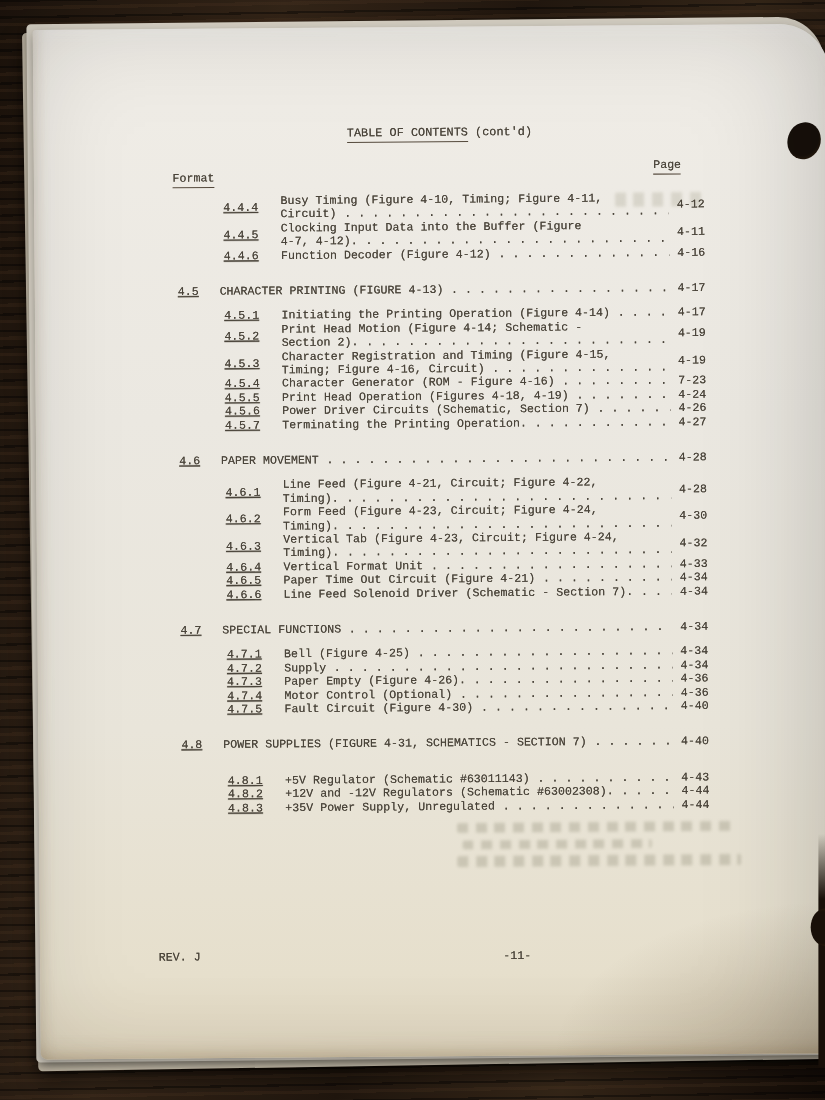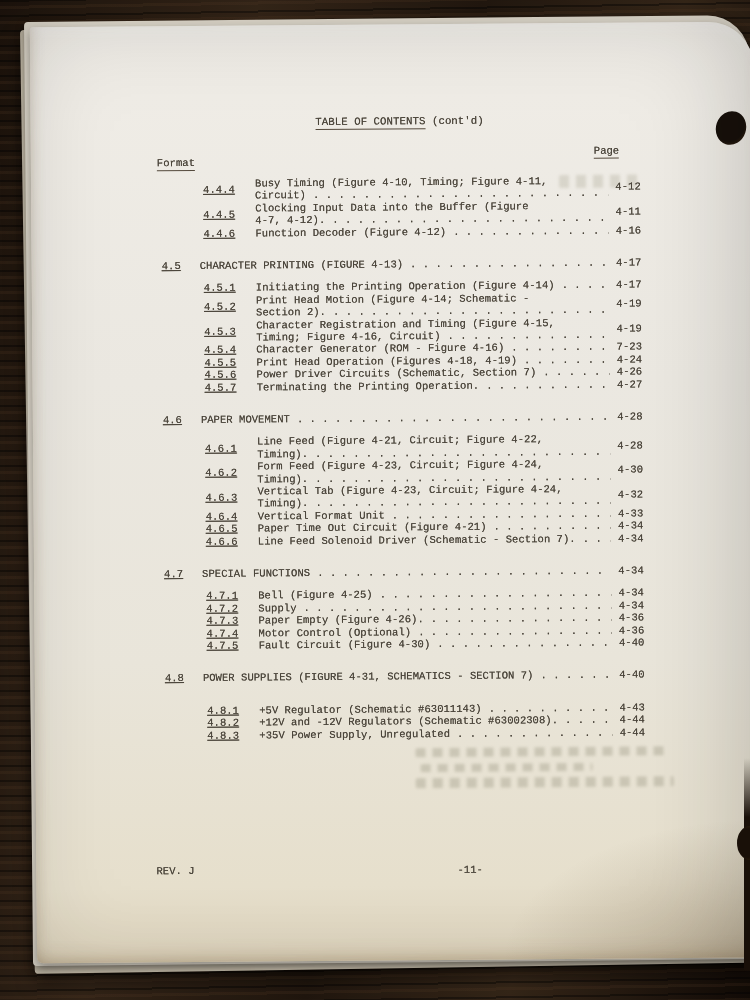--- a/index.html
+++ b/index.html
@@ -61,21 +61,21 @@
   .lvl2{padding-left:42px;}
   .lvl2 .num{width:52px;}
   .lines{flex:1;min-width:0;}
   .line{display:flex;height:12.4px;}
   .line .t{flex:none;white-space:pre;}
   .dots{flex:1;min-width:0;overflow:hidden;white-space:nowrap;padding-left:7px;}
   .pg{flex:none;width:30px;margin-left:5px;text-align:center;white-space:pre;}
   .items{margin-top:10px;}
   .section-group:first-child .items{margin-top:0;}
   .section-group:last-child .items{margin-top:20px;}
-  .footer-rev{position:absolute;left:120px;top:839px;white-space:pre;}
+  .footer-rev{position:absolute;left:108px;top:839px;white-space:pre;}
   .footer-num{position:absolute;left:421px;top:840px;white-space:pre;}
   
   .ghost{
     position:absolute;filter:blur(1.4px);opacity:.45;border-radius:2px;
     background:repeating-linear-gradient(90deg,#a8a490 0 10px,rgba(0,0,0,0) 10px 17px);
   }
   .g1{left:380px;top:724px;width:250px;height:9px;}
   .g2{left:385px;top:740px;width:172px;height:8px;}
   .g3{left:380px;top:754px;width:258px;height:10px;}
   .g4{left:528px;top:152px;width:82px;height:13px;opacity:.3;}

